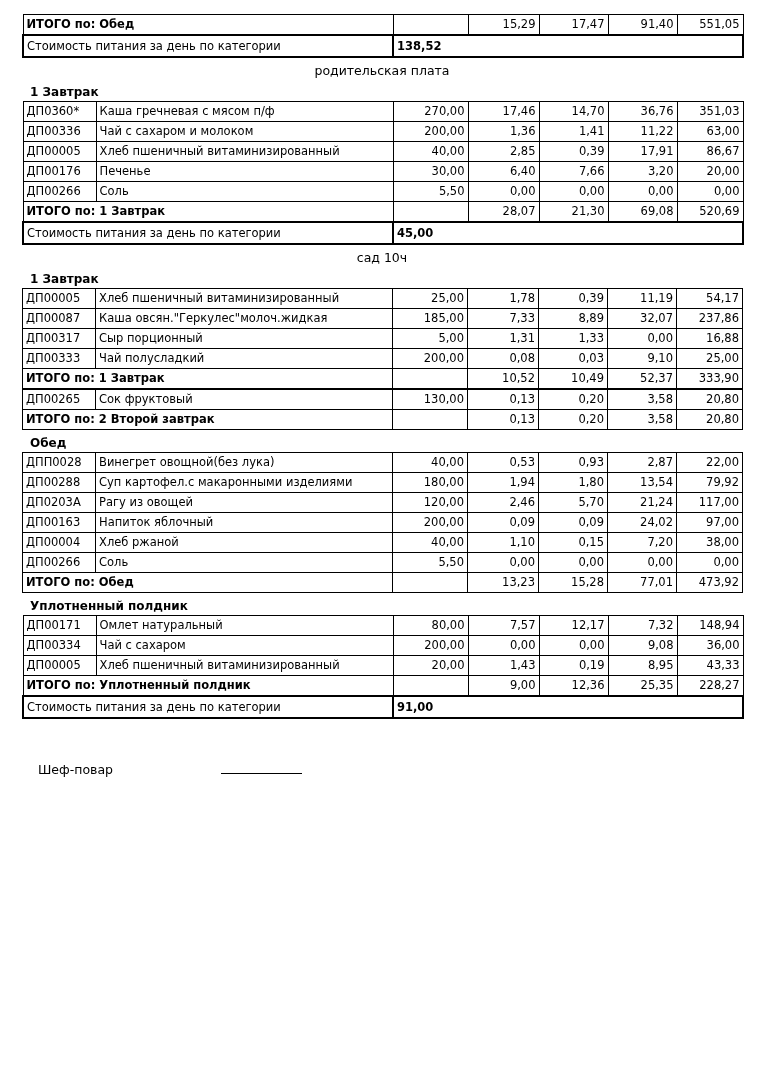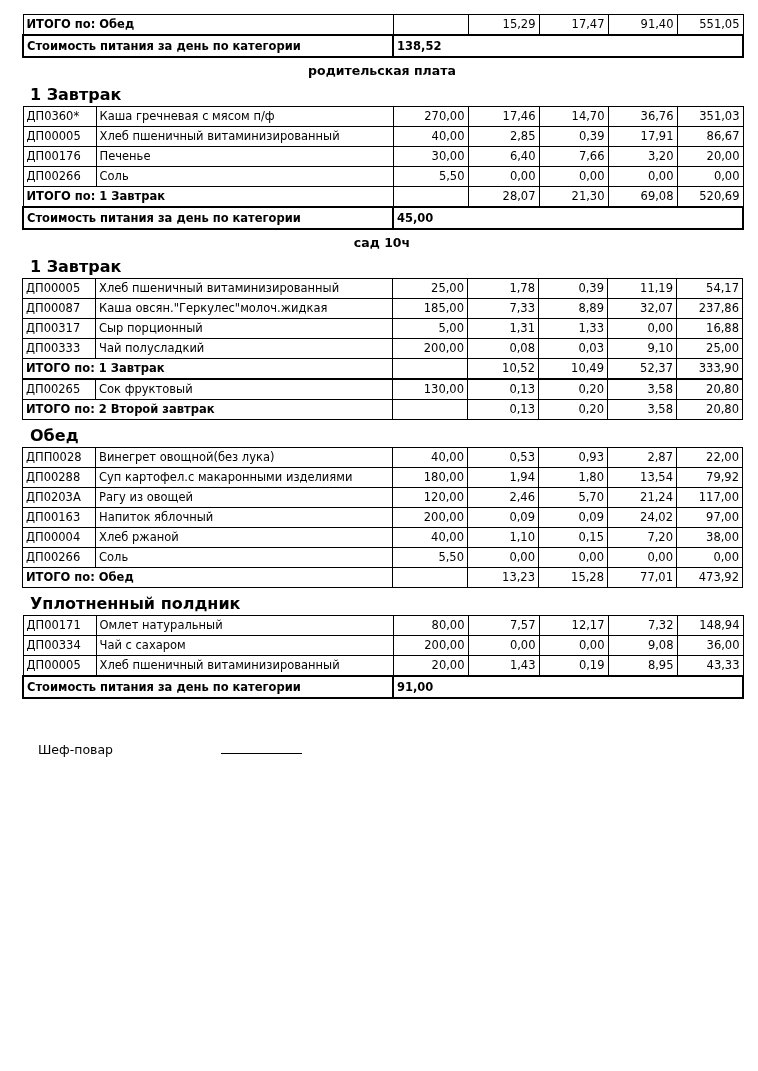--- a/index.html
+++ b/index.html
@@ -11,27 +11,27 @@
   .page { box-sizing:border-box; padding:14px 0 0 22px; }
   table.grid { border-collapse:collapse; table-layout:fixed; width:720px; }
   .grid td {
     border:1px solid #000; height:19px; padding:0 3px;
     font-size:11.5px; line-height:1.1;
     white-space:nowrap; overflow:hidden; vertical-align:middle;
   }
   .c-num  { text-align:right; }
   .c-total { font-weight:bold; }
   .cost-row td { border-width:2px; height:20px; }
-  .c-cost-label { font-weight:bold; font-size:15px; }
+  .c-cost-label { font-weight:normal; font-size:15px; }
   .c-cost-value { font-weight:bold; font-size:15px; padding-left:24px; }
   .category-title {
-    width:720px; text-align:center; font-weight:bold;
+    width:720px; text-align:center; font-weight:normal;
     font-size:12.5px; margin-top:5px; height:16px;
   }
-  .meal-heading { font-weight:bold; font-size:16px; margin:6px 0 2px 8px; }
+  .meal-heading { font-weight:bold; font-size:12px; margin:6px 0 2px 8px; }
   .footer { margin-top:42px; margin-left:16px; font-size:12.5px; }
   .sig-line {
     display:inline-block; width:81px; height:12px;
     border-bottom:1px solid #000; margin-left:108px;
   }
 </style>
 </head>
 <body>
 
 <div class="page">
@@ -77,20 +77,29 @@
           <tr>
             <td class="c-code">ДП0360*</td>
             <td class="c-name">Каша гречневая с мясом п/ф</td>
             <td class="c-num">270,00</td>
             <td class="c-num">17,46</td>
             <td class="c-num">14,70</td>
             <td class="c-num">36,76</td>
             <td class="c-num">351,03</td>
           </tr>
           <tr>
+            <td class="c-code">ДП00336</td>
+            <td class="c-name">Чай с сахаром и молоком</td>
+            <td class="c-num">200,00</td>
+            <td class="c-num">1,36</td>
+            <td class="c-num">1,41</td>
+            <td class="c-num">11,22</td>
+            <td class="c-num">63,00</td>
+          </tr>
+          <tr>
             <td class="c-code">ДП00005</td>
             <td class="c-name">Хлеб пшеничный витаминизированный</td>
             <td class="c-num">40,00</td>
             <td class="c-num">2,85</td>
             <td class="c-num">0,39</td>
             <td class="c-num">17,91</td>
             <td class="c-num">86,67</td>
           </tr>
           <tr>
             <td class="c-code">ДП00176</td>
@@ -321,20 +330,28 @@
           </tr>
           <tr>
             <td class="c-code">ДП00005</td>
             <td class="c-name">Хлеб пшеничный витаминизированный</td>
             <td class="c-num">20,00</td>
             <td class="c-num">1,43</td>
             <td class="c-num">0,19</td>
             <td class="c-num">8,95</td>
             <td class="c-num">43,33</td>
           </tr>
+          <tr>
+            <td class="c-total" colspan="2">ИТОГО по: Уплотненный полдник</td>
+            <td class="c-num"></td>
+            <td class="c-num">9,00</td>
+            <td class="c-num">12,36</td>
+            <td class="c-num">25,35</td>
+            <td class="c-num">228,27</td>
+          </tr>
           <tr class="cost-row">
             <td class="c-cost-label" colspan="2">Стоимость питания за день по категории</td>
             <td class="c-cost-value" colspan="5">91,00</td>
           </tr>
         </tbody>
       </table>
     </div>
   <div class="footer">
     <span>Шеф-повар</span><span class="sig-line"></span>
   </div>

